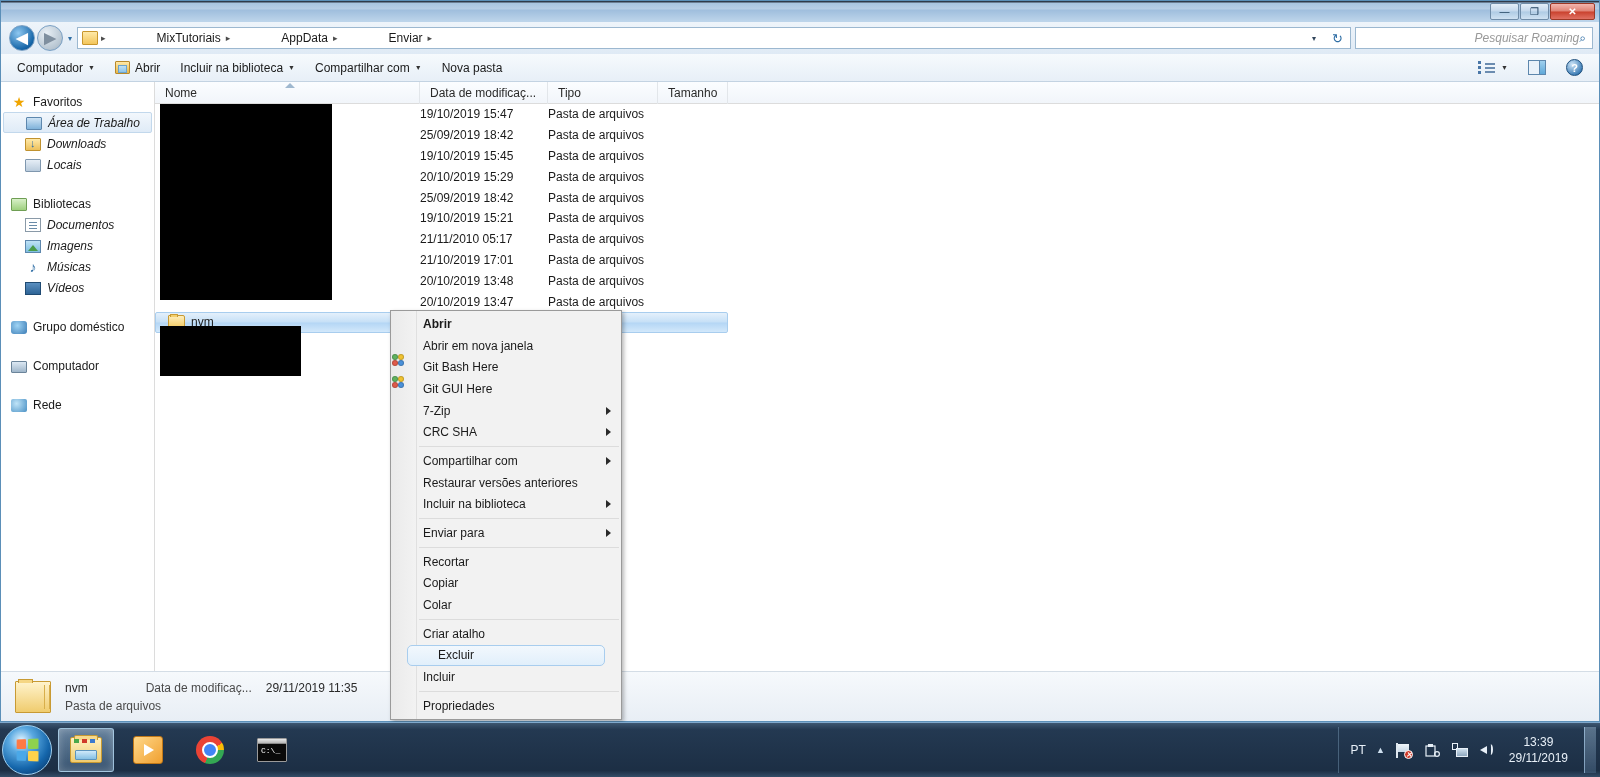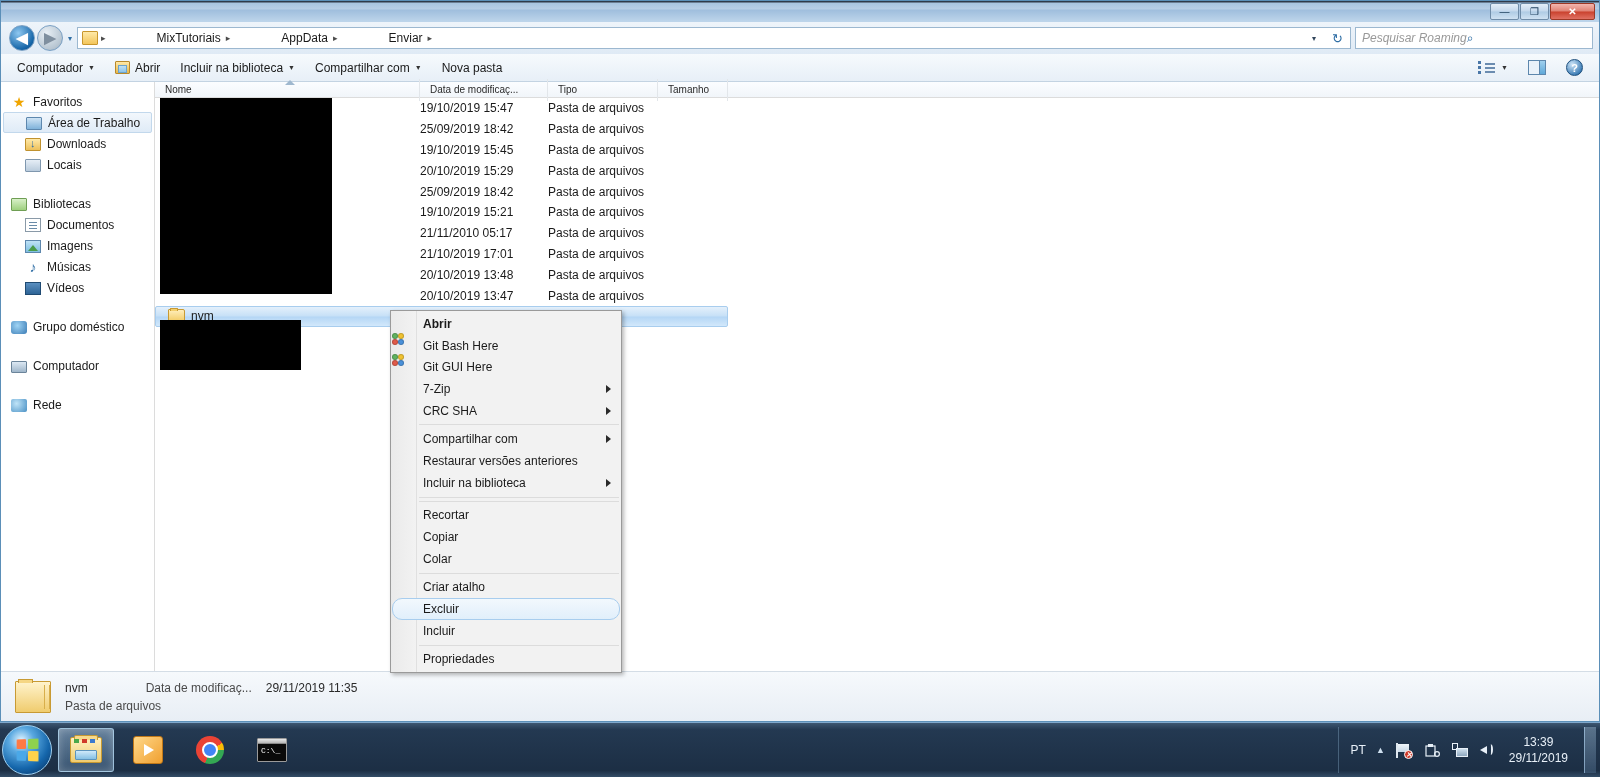--- a/index.html
+++ b/index.html
@@ -83,21 +83,21 @@
     width: 26px; height: 22px; background: #fff;
     border: 1px solid #9cb8d0; border-left: none;
     display: flex; align-items: center; justify-content: center;
     color: #2f6ea5; font-size: 13px;
   }
   .searchbox {
     width: 238px; height: 22px; background: #fff;
     border: 1px solid #9cb8d0; margin-left: 4px;
     display: flex; align-items: center; padding: 0 6px;
     font-size: 12px; color: #999; font-style: italic;
-    justify-content: flex-start;
+    justify-content: flex-end;
   }
   .searchbox .mag { color: #2f6ea5; font-size: 12px; font-style: normal; }
 
   
   .toolbar {
     height: 28px; display: flex; align-items: center;
     background: linear-gradient(to bottom, #f6fafd, #e7eff7);
     border-bottom: 1px solid #c3d3e2;
     padding: 0 6px; font-size: 12px; color: #1a1a1a; flex: none;
   }
@@ -145,21 +145,21 @@
   .sidebar {
     width: 154px; background: #fff;
     border-right: 1px solid #dcdcdc;
     padding-top: 9px; font-size: 12px; color: #1a1a1a;
     overflow: hidden; flex: none;
   }
   .navrow {
     display: flex; align-items: center; gap: 6px;
     height: 21px; padding-left: 10px; white-space: nowrap;
   }
-  .navrow.child { padding-left: 24px; }
+  .navrow.child { padding-left: 24px; font-style: italic; }
   .navrow.selected {
     background: linear-gradient(to bottom, #f2f7fc, #dfebf7);
     border: 1px solid #c2d8ec; border-radius: 2px;
     margin: 0 2px 0 2px; padding-left: 22px; height: 21px;
   }
   .navgap { height: 18px; }
   .ic { width: 16px; height: 16px; flex: none; position: relative; }
 
   .ic-star { color: #f0a500; font-size: 14px; line-height: 16px; text-align: center; }
   .ic-desktop {
@@ -212,24 +212,24 @@
     background: radial-gradient(circle at 35% 35%, #bfe4f8, #4a90c4);
     border-radius: 2px; height: 13px; margin-top: 2px;
   }
 
   
   .filelist {
     flex: 1; background: #fff; display: flex; flex-direction: column;
     min-width: 0; position: relative;
   }
   .colhdr {
-    height: 16px; display: flex; align-items: center;
+    height: 22px; display: flex; align-items: center;
     background: linear-gradient(to bottom, #fbfdff, #f1f5fa);
     border-bottom: 1px solid #dcdcdc;
-    font-size: 10px; color: #2a2a2a; flex: none; position: relative;
+    font-size: 12px; color: #2a2a2a; flex: none; position: relative;
   }
   .col {
     height: 22px; display: flex; align-items: center;
     padding-left: 10px; border-right: 1px solid #e2e6ea;
     white-space: nowrap; overflow: hidden; position: relative;
   }
   .sortarrow {
     position: absolute; left: 130px; top: 1px;
     width: 0; height: 0;
     border-left: 5px solid transparent; border-right: 5px solid transparent;
@@ -296,22 +296,22 @@
     background: linear-gradient(to right, #eaeaea, #f2f2f2);
     border-right: 1px solid #e0e0e0;
   }
   .mi {
     position: relative; height: 21.7px; display: flex; align-items: center;
     padding-left: 32px; padding-right: 20px; white-space: nowrap; z-index: 2;
   }
   .mi.bold { font-weight: bold; }
   .mi.hl {
     background: linear-gradient(to bottom, #f2f8fd, #e1effb);
-    border: 1px solid #a8cdee; border-radius: 10px;
-    margin: 0 1px; padding-left: 30px; height: 21.7px;
+    border: 1px solid #a8cdee; border-radius: 5px;
+    margin: 0 16px; padding-left: 30px; height: 21.7px;
   }
   .mi .arrow {
     position: absolute; right: 10px; top: 50%; transform: translateY(-50%);
     width: 0; height: 0;
     border-top: 4px solid transparent; border-bottom: 4px solid transparent;
     border-left: 5px solid #2a2a2a;
   }
   .mi-ic { position: absolute; left: 7px; top: 4px; width: 14px; height: 14px; }
   .gitdiamond { width: 14px; height: 14px; position: relative; transform: rotate(45deg); }
   .gitdiamond i {
@@ -699,20 +699,23 @@
     </div>
   </div>
 
   <div class="ctxmenu">
     <div class="ctxgutter"></div>
 
     <div class="mi bold">
         <span>Abrir</span>
       </div>
     <div class="mi">
+        <span>Abrir em nova janela</span>
+      </div>
+    <div class="mi">
       <span class="mi-ic"><span class="gitdiamond"><i class="a"></i><i class="b"></i><i class="c"></i><i class="d"></i></span></span>
       <span>Git Bash Here</span>
     </div>
     <div class="mi">
       <span class="mi-ic"><span class="gitdiamond"><i class="a"></i><i class="b"></i><i class="c"></i><i class="d"></i></span></span>
       <span>Git GUI Here</span>
     </div>
     <div class="mi">
         <span>7-Zip</span>
         <span class="arrow"></span>
@@ -727,20 +730,24 @@
         <span class="arrow"></span>
       </div>
     <div class="mi">
         <span>Restaurar versões anteriores</span>
       </div>
     <div class="mi">
         <span>Incluir na biblioteca</span>
         <span class="arrow"></span>
       </div>
     <div class="sep"></div>
+    <div class="mi">
+        <span>Enviar para</span>
+        <span class="arrow"></span>
+      </div>
     <div class="sep"></div>
     <div class="mi">
         <span>Recortar</span>
       </div>
     <div class="mi">
         <span>Copiar</span>
       </div>
     <div class="mi">
         <span>Colar</span>
       </div>

